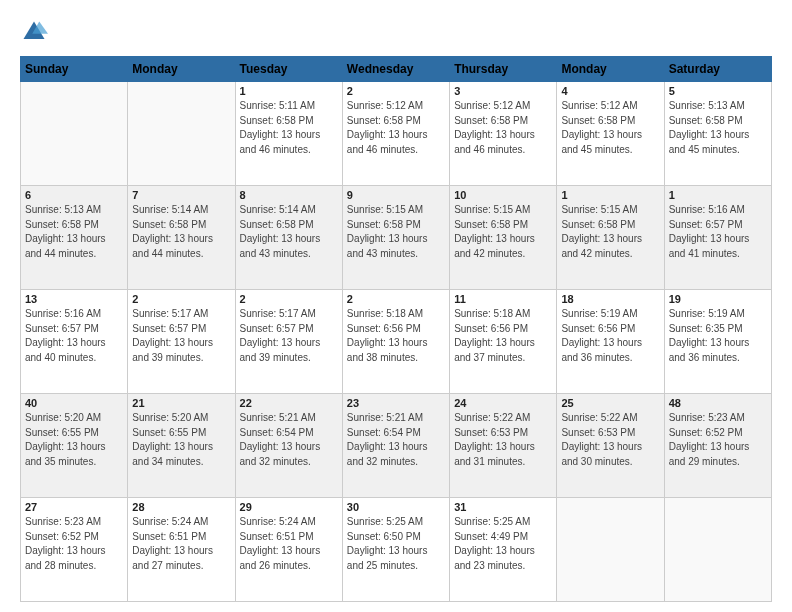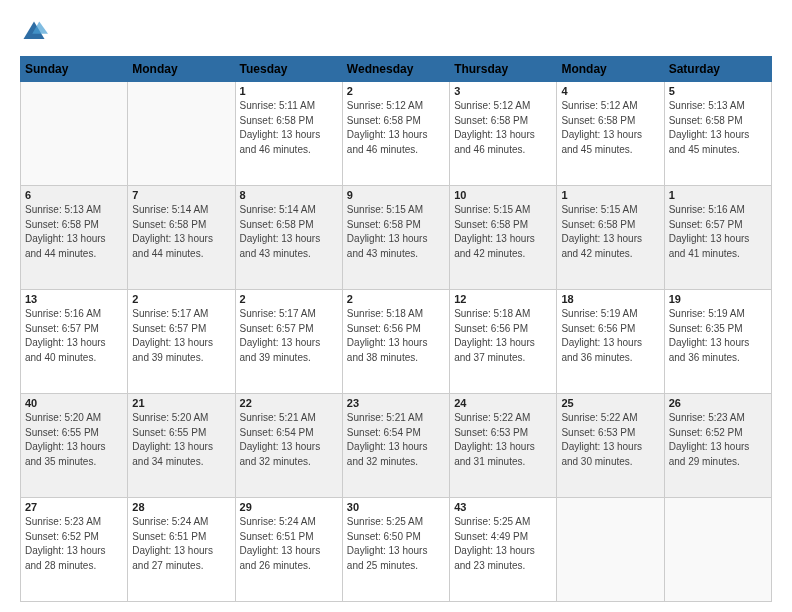--- a/index.html
+++ b/index.html
@@ -230,21 +230,21 @@
 Sunset: 6:57 PM
 Daylight: 13 hours and 39 minutes.</div>
           </td>
           <td>
             <span class="day-number">2</span>
             <div class="cell-text">Sunrise: 5:18 AM
 Sunset: 6:56 PM
 Daylight: 13 hours and 38 minutes.</div>
           </td>
           <td>
-            <span class="day-number">12</span>
+            <span class="day-number">11</span>
             <div class="cell-text">Sunrise: 5:18 AM
 Sunset: 6:56 PM
 Daylight: 13 hours and 37 minutes.</div>
           </td>
           <td>
             <span class="day-number">18</span>
             <div class="cell-text">Sunrise: 5:19 AM
 Sunset: 6:56 PM
 Daylight: 13 hours and 36 minutes.</div>
           </td>
@@ -286,21 +286,21 @@
 Sunset: 6:53 PM
 Daylight: 13 hours and 31 minutes.</div>
           </td>
           <td>
             <span class="day-number">25</span>
             <div class="cell-text">Sunrise: 5:22 AM
 Sunset: 6:53 PM
 Daylight: 13 hours and 30 minutes.</div>
           </td>
           <td>
-            <span class="day-number">26</span>
+            <span class="day-number">48</span>
             <div class="cell-text">Sunrise: 5:23 AM
 Sunset: 6:52 PM
 Daylight: 13 hours and 29 minutes.</div>
           </td>
         </tr>
         <tr>
           <td>
             <span class="day-number">27</span>
             <div class="cell-text">Sunrise: 5:23 AM
 Sunset: 6:52 PM
@@ -318,21 +318,21 @@
 Sunset: 6:51 PM
 Daylight: 13 hours and 26 minutes.</div>
           </td>
           <td>
             <span class="day-number">30</span>
             <div class="cell-text">Sunrise: 5:25 AM
 Sunset: 6:50 PM
 Daylight: 13 hours and 25 minutes.</div>
           </td>
           <td>
-            <span class="day-number">43</span>
+            <span class="day-number">31</span>
             <div class="cell-text">Sunrise: 5:25 AM
 Sunset: 4:49 PM
 Daylight: 13 hours and 23 minutes.</div>
           </td>
           <td class="empty"></td>
           <td class="empty"></td>
         </tr>
       </tbody>
   </table>
 </div>

